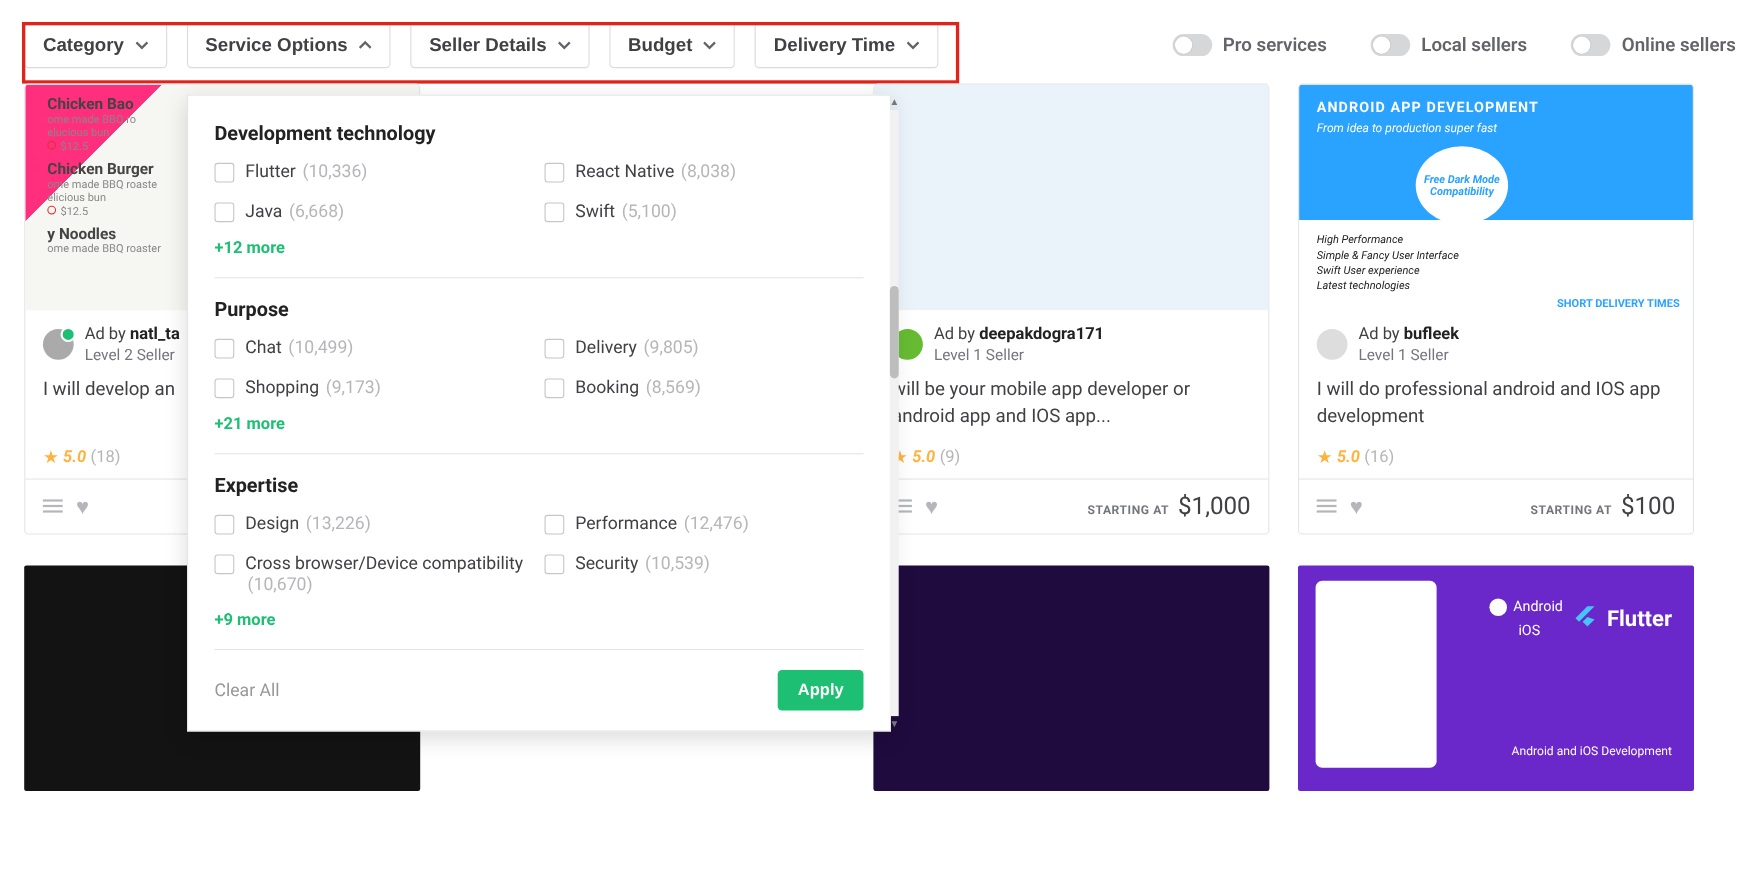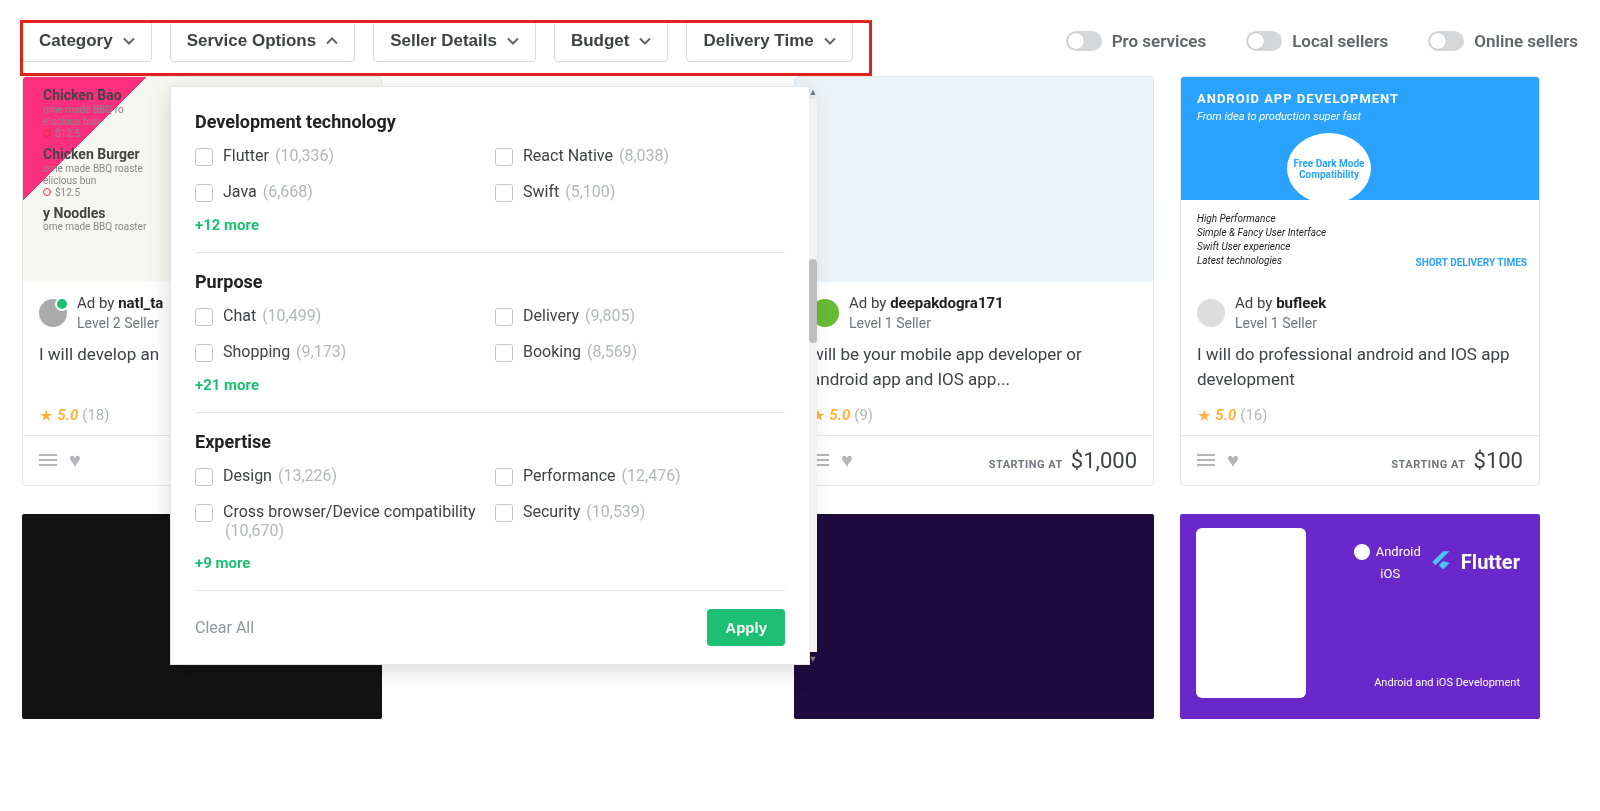--- a/index.html
+++ b/index.html
@@ -47,23 +47,23 @@
   
   .img1 { background: linear-gradient(135deg,#ff2f7e 0 22%, #f6f6f3 22%); position:relative; }
   .img1 .menu { position:absolute; left:20px; top:10px; color:#444; font-size:14px; line-height:1.2; }
   .img1 .menu .line { font-weight:700; }
   .img1 .menu .sub { color:#888; font-size:10px; }
   .img1 .dot { display:inline-block; border:1px solid #d33; border-radius:50%; width:8px; height:8px; margin-right:4px; }
   .img3 { background: #eaf3fa; }
   .img4 { background: linear-gradient(180deg,#2aa2ff 0 60%, #fff 60%); color:#fff; padding:14px 16px; display:flex; flex-direction:column; gap:4px; align-items:flex-start; text-align:left; }
   .img4 .hdr { font-weight:700; letter-spacing:1px; }
   .img4 .sub { font-size:11px; font-style:italic; }
-  .img4 .circle { background:#fff; color:#2aa2ff; border-radius:50%; width:84px; height:84px; display:flex; align-items:center; justify-content:center; font-size:10px; text-align:center; margin:6px 0 4px 90px; font-weight:700; }
+  .img4 .circle { background:#fff; color:#2aa2ff; border-radius:50%; width:84px; height:84px; display:flex; align-items:center; justify-content:center; font-size:10px; text-align:center; margin:6px 0 4px 90px; font-weight:700;font-style:italic; }
   .img4 .bullets { color:#222; font-size:10px; font-style:italic; line-height:1.4; }
-  .img4 .short { color:#2aa2ff; font-weight:700; font-size:10px; position:absolute; right:12px; bottom:14px; text-align:center; }
+  .img4 .short { color:#2aa2ff; font-weight:700; font-size:10px; position:absolute; right:12px; bottom:0; text-align:center; }
   .r2a { background:#131313; }
   .r2c { background:#1f0b3e; }
   .r2d { background:#6a27c9; position:relative;padding-left:48px; }
   .r2d .pane { position:absolute; left:16px; top:14px; width:110px; height:170px; background:#fff; border-radius:6px; }
   .r2d .brand { position:absolute; right:20px; top:30px; color:#fff; font-weight:700; font-size:20px; display:flex; align-items:center; gap:8px; }
   .r2d .tag { position:absolute; right:20px; bottom:30px; color:#fff; font-size:11px; }
 
   
   .panel { position: absolute; left: 170px; top: 86px; width: 640px; background: #fff; border: 1px solid #e4e5e7; box-shadow: 0 6px 20px rgba(0,0,0,.15); padding: 24px 24px 18px; z-index: 50; }
   .panel-scroll { position:absolute; top:0; right:-8px; height:100%; width:8px; display:flex; flex-direction:column; align-items:center; }

